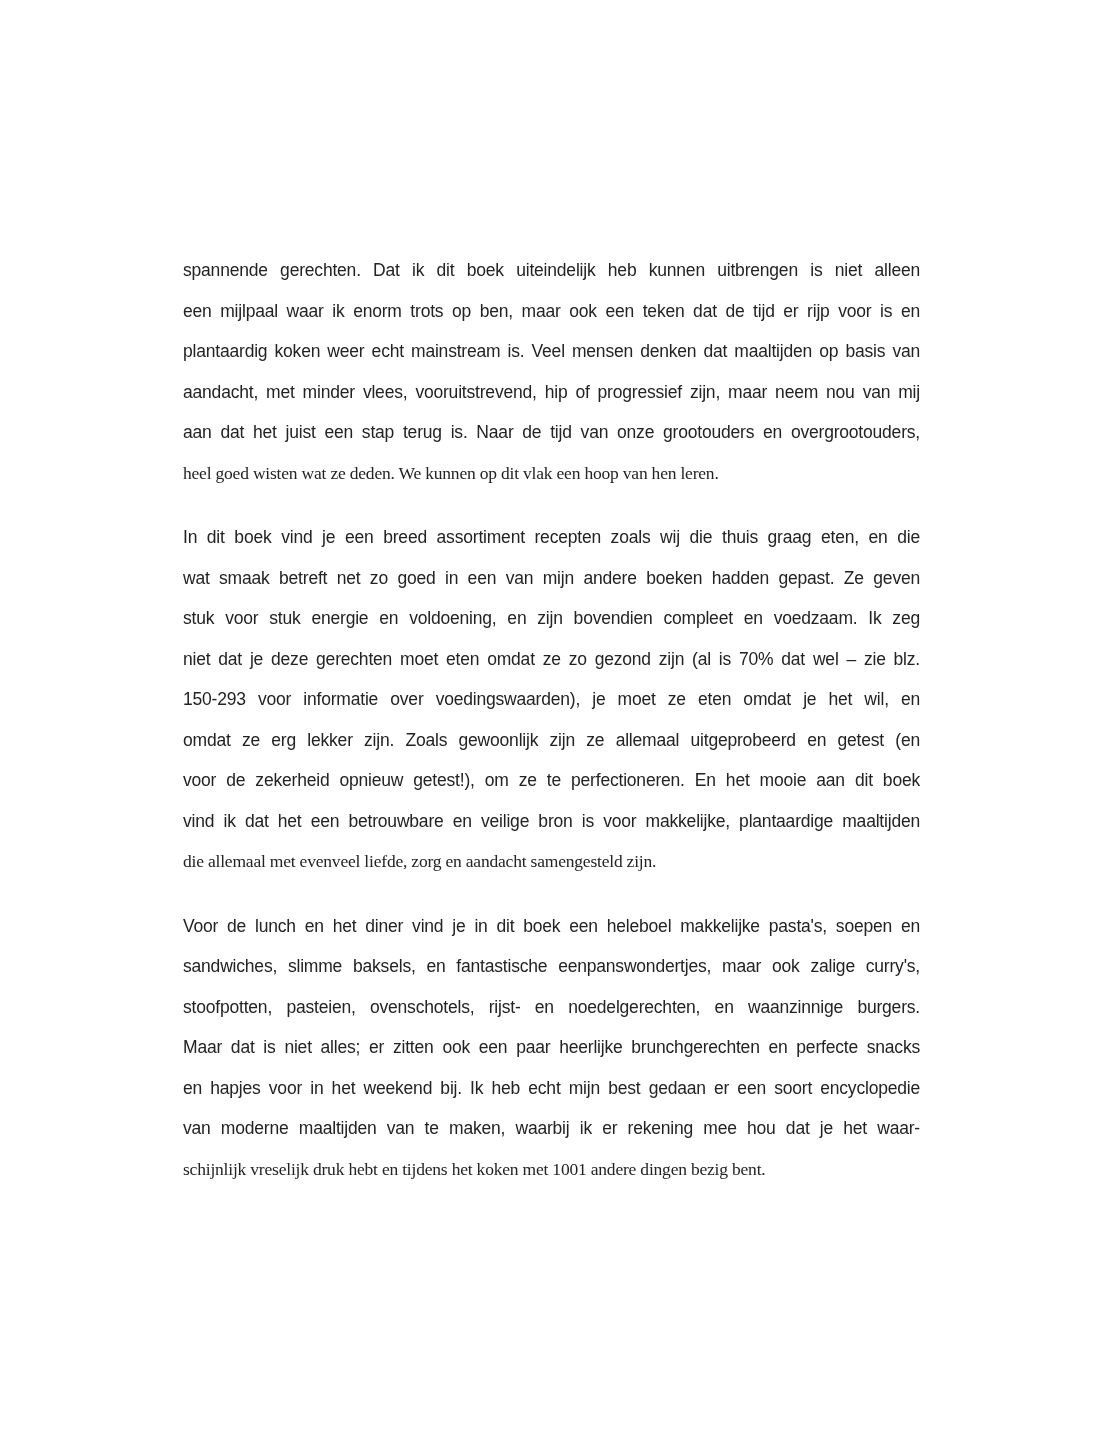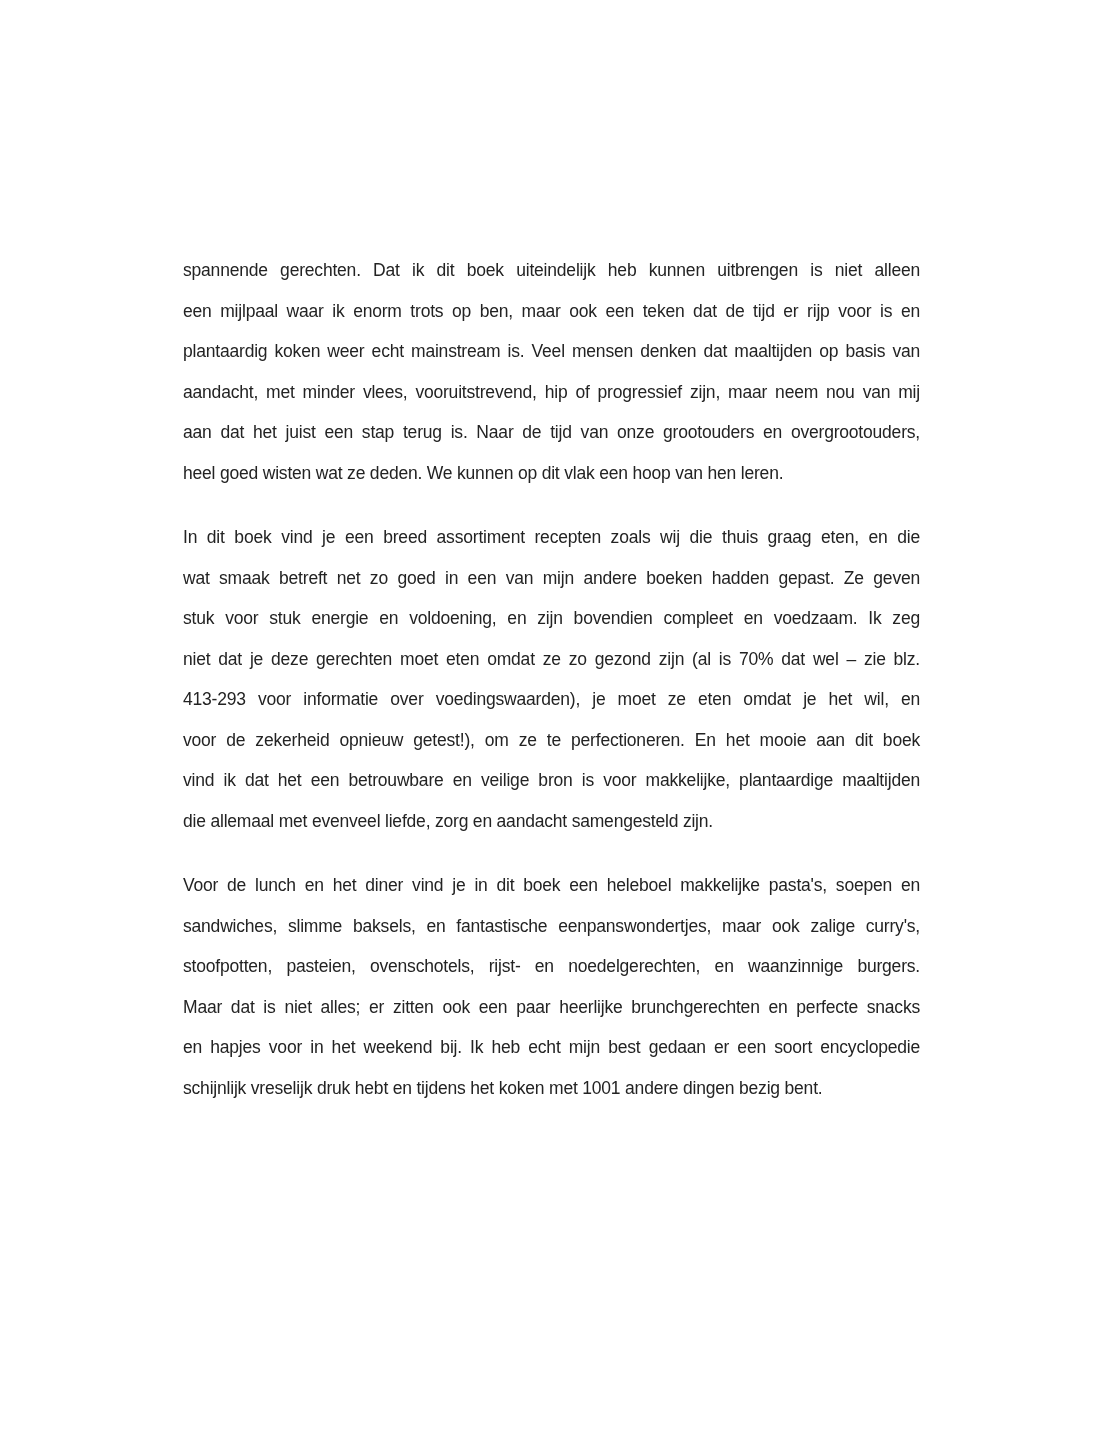--- a/index.html
+++ b/index.html
@@ -29,20 +29,21 @@
   }
   .paragraph { margin-bottom: 24px; }
   .paragraph:last-child { margin-bottom: 0; }
   .line {
     text-align: justify;
     text-align-last: justify;
     white-space: normal;
   }
   .line.para-last {
     text-align-last: left;
+    font-family: Liberation Serif, serif;
   }
 </style>
 </head>
 <body>
 
 <div class="page">
   <div class="text-block">
 
     <div class="paragraph">
       <div class="line">spannende gerechten. Dat ik dit boek uiteindelijk heb kunnen uitbrengen is niet alleen</div>
@@ -51,29 +52,31 @@
       <div class="line">aandacht, met minder vlees, vooruitstrevend, hip of progressief zijn, maar neem nou van mij</div>
       <div class="line">aan dat het juist een stap terug is. Naar de tijd van onze grootouders en overgrootouders,</div>
       <div class="line para-last">heel goed wisten wat ze deden. We kunnen op dit vlak een hoop van hen leren.</div>
     </div>
 
     <div class="paragraph">
       <div class="line">In dit boek vind je een breed assortiment recepten zoals wij die thuis graag eten, en die</div>
       <div class="line">wat smaak betreft net zo goed in een van mijn andere boeken hadden gepast. Ze geven</div>
       <div class="line">stuk voor stuk energie en voldoening, en zijn bovendien compleet en voedzaam. Ik zeg</div>
       <div class="line">niet dat je deze gerechten moet eten omdat ze zo gezond zijn (al is 70% dat wel – zie blz.</div>
-      <div class="line">413-293 voor informatie over voedingswaarden), je moet ze eten omdat je het wil, en</div>
+      <div class="line">150-293 voor informatie over voedingswaarden), je moet ze eten omdat je het wil, en</div>
+      <div class="line">omdat ze erg lekker zijn. Zoals gewoonlijk zijn ze allemaal uitgeprobeerd en getest (en</div>
       <div class="line">voor de zekerheid opnieuw getest!), om ze te perfectioneren. En het mooie aan dit boek</div>
       <div class="line">vind ik dat het een betrouwbare en veilige bron is voor makkelijke, plantaardige maaltijden</div>
       <div class="line para-last">die allemaal met evenveel liefde, zorg en aandacht samengesteld zijn.</div>
     </div>
 
     <div class="paragraph">
       <div class="line">Voor de lunch en het diner vind je in dit boek een heleboel makkelijke pasta's, soepen en</div>
       <div class="line">sandwiches, slimme baksels, en fantastische eenpanswondertjes, maar ook zalige curry's,</div>
       <div class="line">stoofpotten, pasteien, ovenschotels, rijst- en noedelgerechten, en waanzinnige burgers.</div>
       <div class="line">Maar dat is niet alles; er zitten ook een paar heerlijke brunchgerechten en perfecte snacks</div>
       <div class="line">en hapjes voor in het weekend bij. Ik heb echt mijn best gedaan er een soort encyclopedie</div>
+      <div class="line">van moderne maaltijden van te maken, waarbij ik er rekening mee hou dat je het waar-</div>
       <div class="line para-last">schijnlijk vreselijk druk hebt en tijdens het koken met 1001 andere dingen bezig bent.</div>
     </div>
 
   </div>
 </div>
 
 </body></html>

